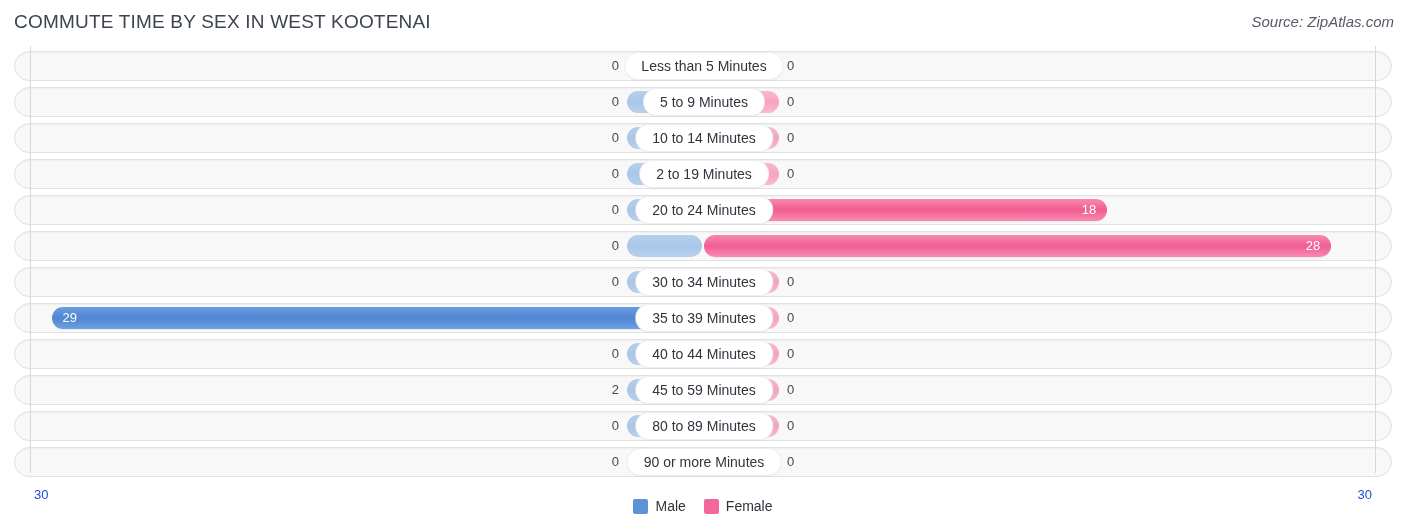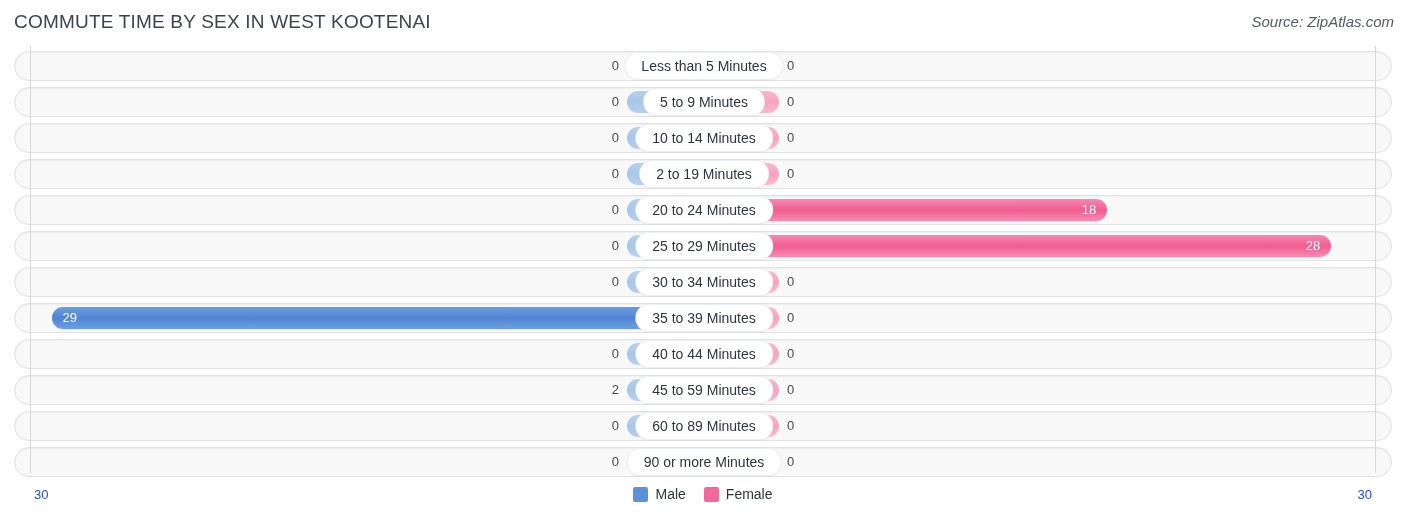--- a/index.html
+++ b/index.html
@@ -96,21 +96,21 @@
   }
   .axis-tick{
     position:absolute;top:6px;font-size:13px;color:#1d4ed8;
   }
   .axis-tick.left{left:34px;}
   .axis-tick.right{right:34px;}
   .legend{
     position:absolute;left:0;top:5px;width:1406px;
     display:flex;justify-content:center;align-items:center;gap:18px;
   }
-  .legend-item{display:flex;align-items:center;gap:7px;}
+  .legend-item{display:flex;align-items:center;gap:7px;margin-top:12px;}
   .legend-swatch{width:15px;height:15px;border-radius:2px;display:block;}
   .legend-label{font-size:14px;color:#2f343b;}
 </style>
 </head>
 <body>
 
 <div class="chart-header">
   <div class="chart-title">COMMUTE TIME BY SEX IN WEST KOOTENAI</div>
   <div class="chart-source">Source: ZipAtlas.com</div>
 </div>
@@ -164,21 +164,20 @@
         <div class="cat-pill" style="left: 689px;">20 to 24 Minutes</div>
       </div>
     </div>
     <div class="row" style="top: 185px;">
       <div class="row-inner">
         <div class="bar male" style="width: 75px;"></div>
         <div class="outside-val male-out" style="right: 772px;">0</div>
         <div class="bar female filled" style="width: 627.2px;">
           <span class="bar-val">28</span>
         </div>
-        <div class="cat-pill" style="left: 689px;">25 to 29 Minutes</div>
       </div>
     </div>
     <div class="row" style="top: 221px;">
       <div class="row-inner">
         <div class="bar male" style="width: 75px;"></div>
         <div class="outside-val male-out" style="right: 772px;">0</div>
         <div class="bar female" style="width: 75px;"></div>
         <div class="outside-val female-out" style="left: 772px;">0</div>
         <div class="cat-pill" style="left: 689px;">30 to 34 Minutes</div>
       </div>
@@ -210,21 +209,21 @@
         <div class="outside-val female-out" style="left: 772px;">0</div>
         <div class="cat-pill" style="left: 689px;">45 to 59 Minutes</div>
       </div>
     </div>
     <div class="row" style="top: 365px;">
       <div class="row-inner">
         <div class="bar male" style="width: 75px;"></div>
         <div class="outside-val male-out" style="right: 772px;">0</div>
         <div class="bar female" style="width: 75px;"></div>
         <div class="outside-val female-out" style="left: 772px;">0</div>
-        <div class="cat-pill" style="left: 689px;">60 to 89 Minutes</div>
+        <div class="cat-pill" style="left: 689px;">80 to 89 Minutes</div>
       </div>
     </div>
     <div class="row" style="top: 401px;">
       <div class="row-inner">
         <div class="bar male" style="width: 75px;"></div>
         <div class="outside-val male-out" style="right: 772px;">0</div>
         <div class="bar female" style="width: 75px;"></div>
         <div class="outside-val female-out" style="left: 772px;">0</div>
         <div class="cat-pill" style="left: 689px;">90 or more Minutes</div>
       </div>

